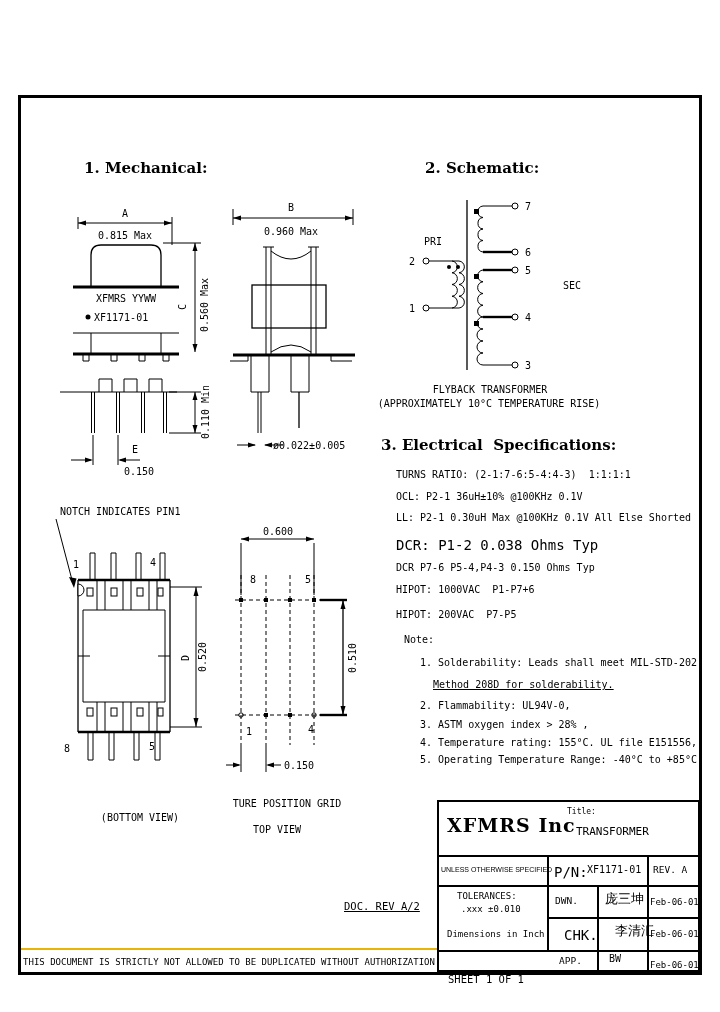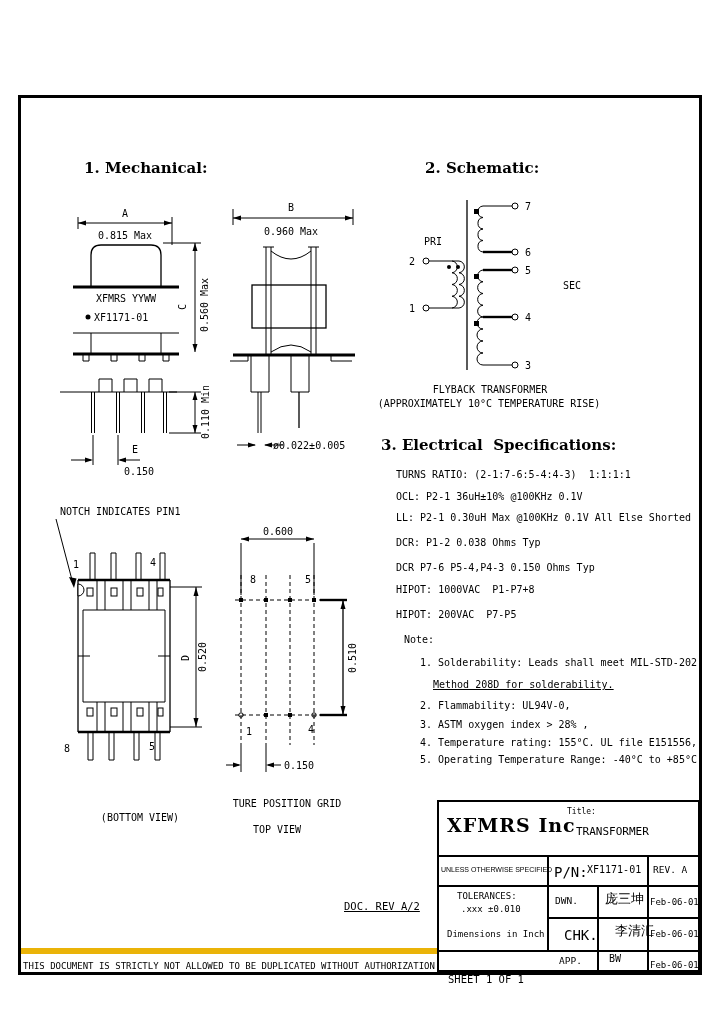--- a/index.html
+++ b/index.html
@@ -1,21 +1,21 @@
 <!DOCTYPE html>
 <html><head>
 <meta charset="utf-8">
 <style>
   html,body{margin:0;padding:0;}
   body{width:720px;height:1012px;background:#fff;position:relative;color:#000;
        font-family:"DejaVu Sans Mono",monospace;}
   .t{position:absolute;white-space:pre;line-height:1;}
   .heading{font-family:"DejaVu Serif",serif;font-weight:bold;font-size:15px;}
   .frame{position:absolute;left:18px;top:95px;width:678px;height:874px;border:3px solid #000;}
-  .strip{position:absolute;left:21px;top:948px;width:416px;height:24px;border-top:6px solid #eab308;
+  .strip{position:absolute;left:21px;top:948px;width:416px;height:24px;border-top:2px solid #eab308;
          display:flex;align-items:center;justify-content:center;font-size:9px;white-space:nowrap;}
   .tblock{position:absolute;left:437px;top:800px;width:263px;height:172px;border:2px solid #000;box-sizing:border-box;}
   .tl{position:absolute;background:#000;}
   svg{position:absolute;overflow:visible;}
   svg .ln{stroke:#000;stroke-width:1;fill:none;}
   svg .ln12{stroke:#000;stroke-width:1.3;fill:none;}
   svg .thk{stroke:#000;stroke-width:3;fill:none;}
   svg .w2{stroke:#000;stroke-width:2.4;fill:none;}
   svg .dash{stroke:#000;stroke-width:1;fill:none;stroke-dasharray:4 3;}
   svg .fillb{fill:#000;stroke:none;}
@@ -255,23 +255,23 @@
     <text x="64" y="249">0.150</text>
   </g>
   <text x="67" y="287" text-anchor="middle" font-size="10.5">TURE POSITION GRID</text>
   <text x="57" y="313" text-anchor="middle" font-size="10.5">TOP VIEW</text>
 </svg>
 
 <div>
   <div class="t" style="left:396px;top:470px;font-size:10px;">TURNS RATIO: (2-1:7-6:5-4:4-3)  1:1:1:1</div>
   <div class="t" style="left:396px;top:492px;font-size:10px;">OCL: P2-1 36uH±10% @100KHz 0.1V</div>
   <div class="t" style="left:396px;top:513px;font-size:10px;">LL: P2-1 0.30uH Max @100KHz 0.1V All Else Shorted</div>
-  <div class="t" style="left:396px;top:538px;font-size:10px;">DCR: P1-2 0.038 Ohms Typ</div>
+  <div class="t" style="left:396px;top:538px;font-size:14px;">DCR: P1-2 0.038 Ohms Typ</div>
   <div class="t" style="left:396px;top:563px;font-size:10px;">DCR P7-6 P5-4,P4-3 0.150 Ohms Typ</div>
-  <div class="t" style="left:396px;top:585px;font-size:10px;">HIPOT: 1000VAC  P1-P7+8</div>
+  <div class="t" style="left:396px;top:585px;font-size:10px;">HIPOT: 1000VAC  P1-P7+6</div>
   <div class="t" style="left:396px;top:610px;font-size:10px;">HIPOT: 200VAC  P7-P5</div>
   <div class="t" style="left:404px;top:635px;font-size:10px;">Note:</div>
   <div class="t" style="left:420px;top:658px;font-size:10px;">1. Solderability: Leads shall meet MIL-STD-202,</div>
   <div class="t" style="left:433px;top:680px;font-size:10px;text-decoration:underline;">Method 208D for solderability.</div>
   <div class="t" style="left:420px;top:701px;font-size:10px;">2. Flammability: UL94V-0,</div>
   <div class="t" style="left:420px;top:720px;font-size:10px;">3. ASTM oxygen index &gt; 28% ,</div>
   <div class="t" style="left:420px;top:738px;font-size:10px;">4. Temperature rating: 155°C. UL file E151556,</div>
   <div class="t" style="left:420px;top:755px;font-size:10px;text-align:right;">5. Operating Temperature Range: -40°C to +85°C</div>
 </div>
 

